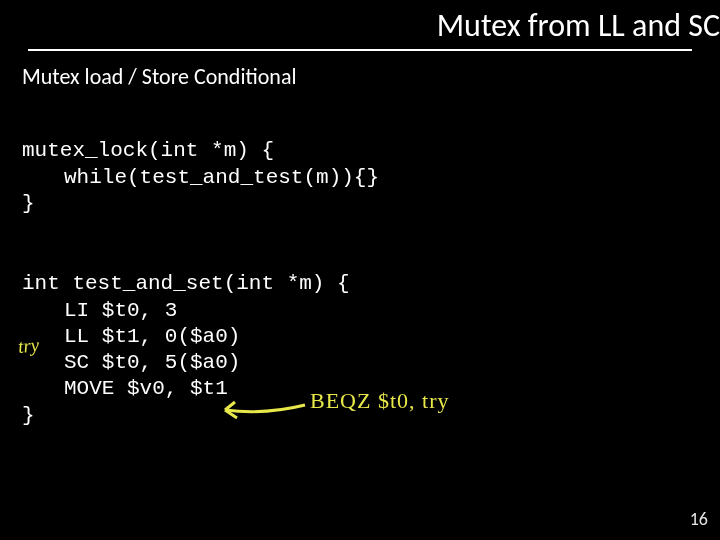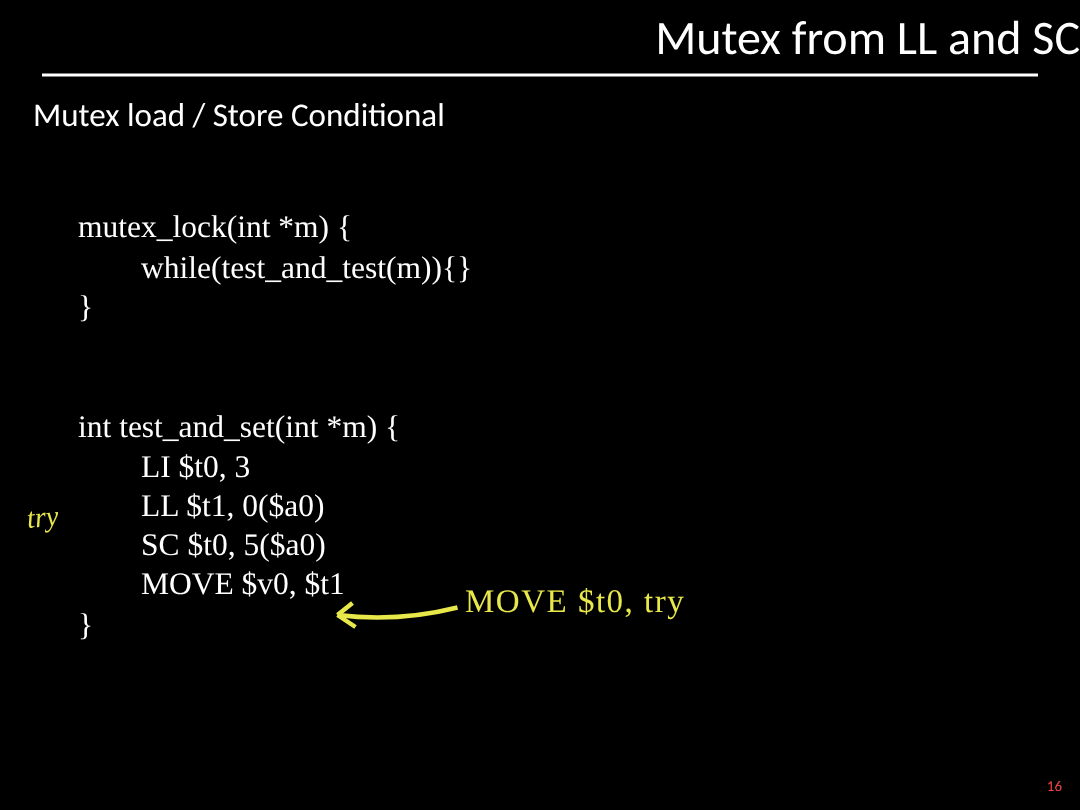--- a/index.html
+++ b/index.html
@@ -24,40 +24,39 @@
     }
     .title-underline {
       border-bottom: 2px solid #fff;
       margin: 4px 28px 0 28px;
     }
     .subtitle {
       font-size: 22px;
       padding: 12px 0 0 22px;
     }
     .code-block {
-      font-family: Liberation Serif, serif;
+      font-family: Liberation Mono, monospace;
       font-size: 21px;
       line-height: 1.25;
       padding-left: 22px;
       padding-top: 22px;
       white-space: pre;
-      margin-left: 30px;
     }
     .code-block-2 {
       padding-top: 28px;
     }
     .indent {
       padding-left: 42px;
     }
     .page-number {
       position: absolute;
       right: 12px;
       bottom: 10px;
-      font-size: 10px;
-      color: #ef4444;
+      font-size: 18px;
+      color: #e5e5e5;
     }
     .annotation-try {
       position: absolute;
       left: 18px;
       top: 335px;
       color: #e8e84a;
       font-family: "Comic Sans MS", cursive;
       font-size: 19px;
       font-style: italic;
       transform: rotate(-6deg);
@@ -101,15 +100,15 @@
 <span>}</span>
 </div>
 
 <div class="annotation-try">try</div>
 
 <svg class="arrow-svg" width="100" height="40">
   <path d="M 90 15 Q 50 25 10 20" stroke="#e8e84a" stroke-width="3" fill="none"></path>
   <path d="M 10 20 L 20 12 M 10 20 L 22 28" stroke="#e8e84a" stroke-width="3" fill="none"></path>
 </svg>
 
-<div class="annotation-beqz">MOVE $t0, try</div>
+<div class="annotation-beqz">BEQZ $t0, try</div>
 
 <div class="page-number">16</div>
 
 </body></html>

